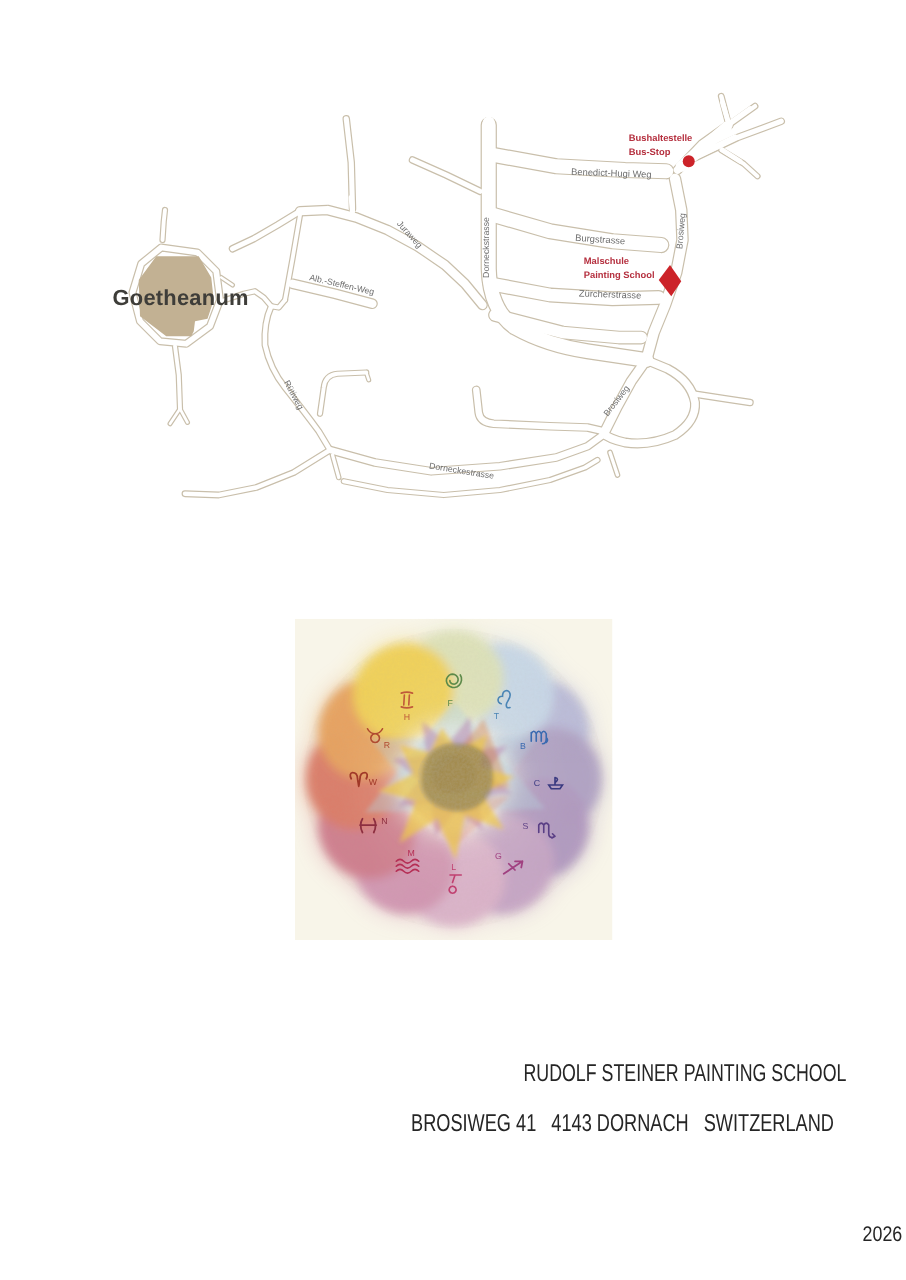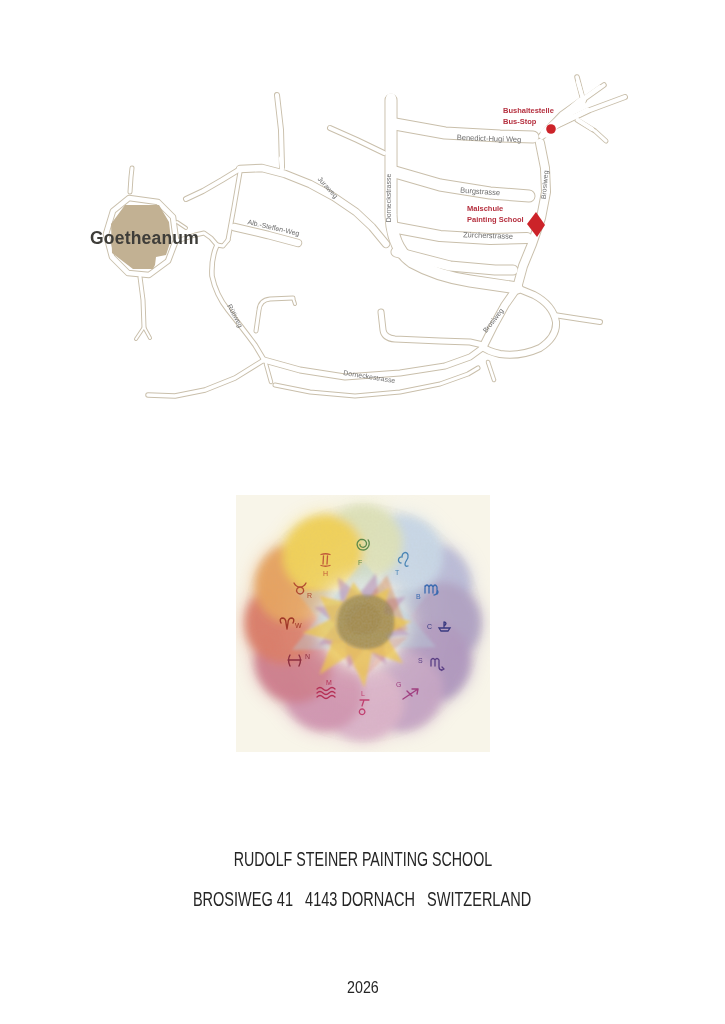--- a/index.html
+++ b/index.html
@@ -1,16 +1,16 @@
 <!DOCTYPE html>
 <html><head><meta charset="utf-8">
 <style>
 html,body{margin:0;padding:0;background:#ffffff;width:725px;height:1024px;overflow:hidden;}
 body{font-family:"Liberation Sans", sans-serif;position:relative;}
-.bt{position:absolute;left:0;width:725px;text-align:center;color:#252525;}
+.bt{position:absolute;left:0;width:725px;text-align:right;color:#252525;}
 .bt span{display:inline-block;transform-origin:center;white-space:pre;}
 </style></head>
 <body>
 
 <svg style="position:absolute;left:0;top:0" width="725" height="460" viewBox="0 0 725 460">
 
 <g>
       <path d="M129,198 L158,202 L173,217 L176,240 L168,261 L149,275 L128,273 L112,257 L106,234 L113,211 Z" stroke="#c9bfab" stroke-width="6.5" fill="none" stroke-linecap="round" stroke-linejoin="round"></path>
       <path d="M132,168 L131,177 L130,192" stroke="#c9bfab" stroke-width="5" fill="none" stroke-linecap="round" stroke-linejoin="round"></path>
       <path d="M140,277 L143,300 L144,327" stroke="#c9bfab" stroke-width="5" fill="none" stroke-linecap="round" stroke-linejoin="round"></path>

